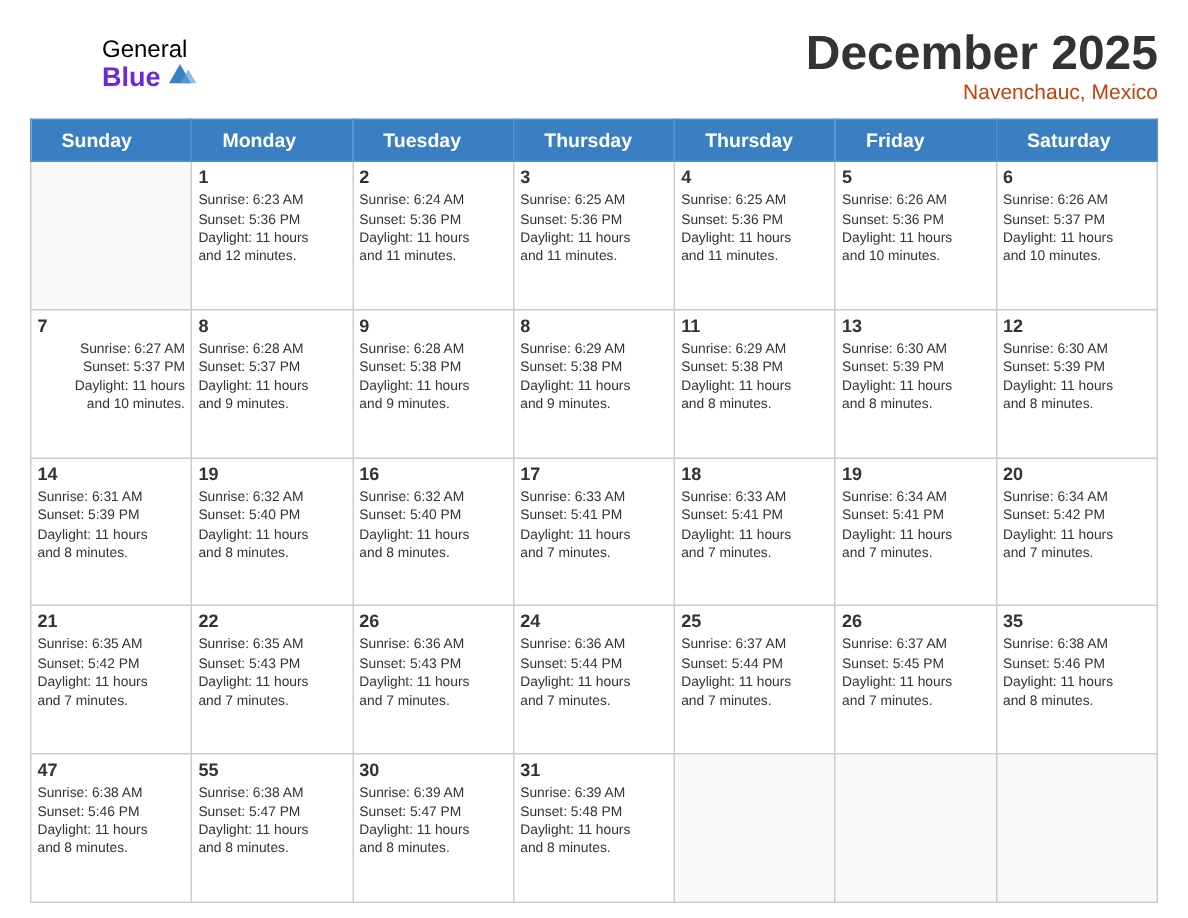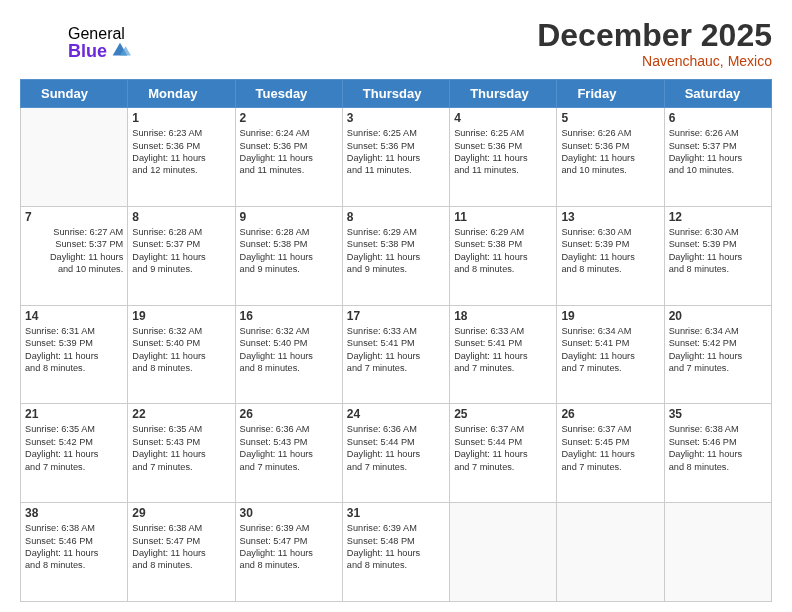--- a/index.html
+++ b/index.html
@@ -327,28 +327,28 @@
           <td>
             <span class="day-number">35</span>
             <div class="day-info" style="white-space: pre-line;">Sunrise: 6:38 AM
 Sunset: 5:46 PM
 Daylight: 11 hours
 and 8 minutes.</div>
           </td>
         </tr>
         <tr class="week-row">
           <td>
-            <span class="day-number">38</span>
+            <span class="day-number">47</span>
             <div class="day-info" style="white-space: pre-line;">Sunrise: 6:38 AM
 Sunset: 5:46 PM
 Daylight: 11 hours
 and 8 minutes.</div>
           </td>
           <td>
-            <span class="day-number">29</span>
+            <span class="day-number">55</span>
             <div class="day-info" style="white-space: pre-line;">Sunrise: 6:38 AM
 Sunset: 5:47 PM
 Daylight: 11 hours
 and 8 minutes.</div>
           </td>
           <td>
             <span class="day-number">30</span>
             <div class="day-info" style="white-space: pre-line;">Sunrise: 6:39 AM
 Sunset: 5:47 PM
 Daylight: 11 hours

